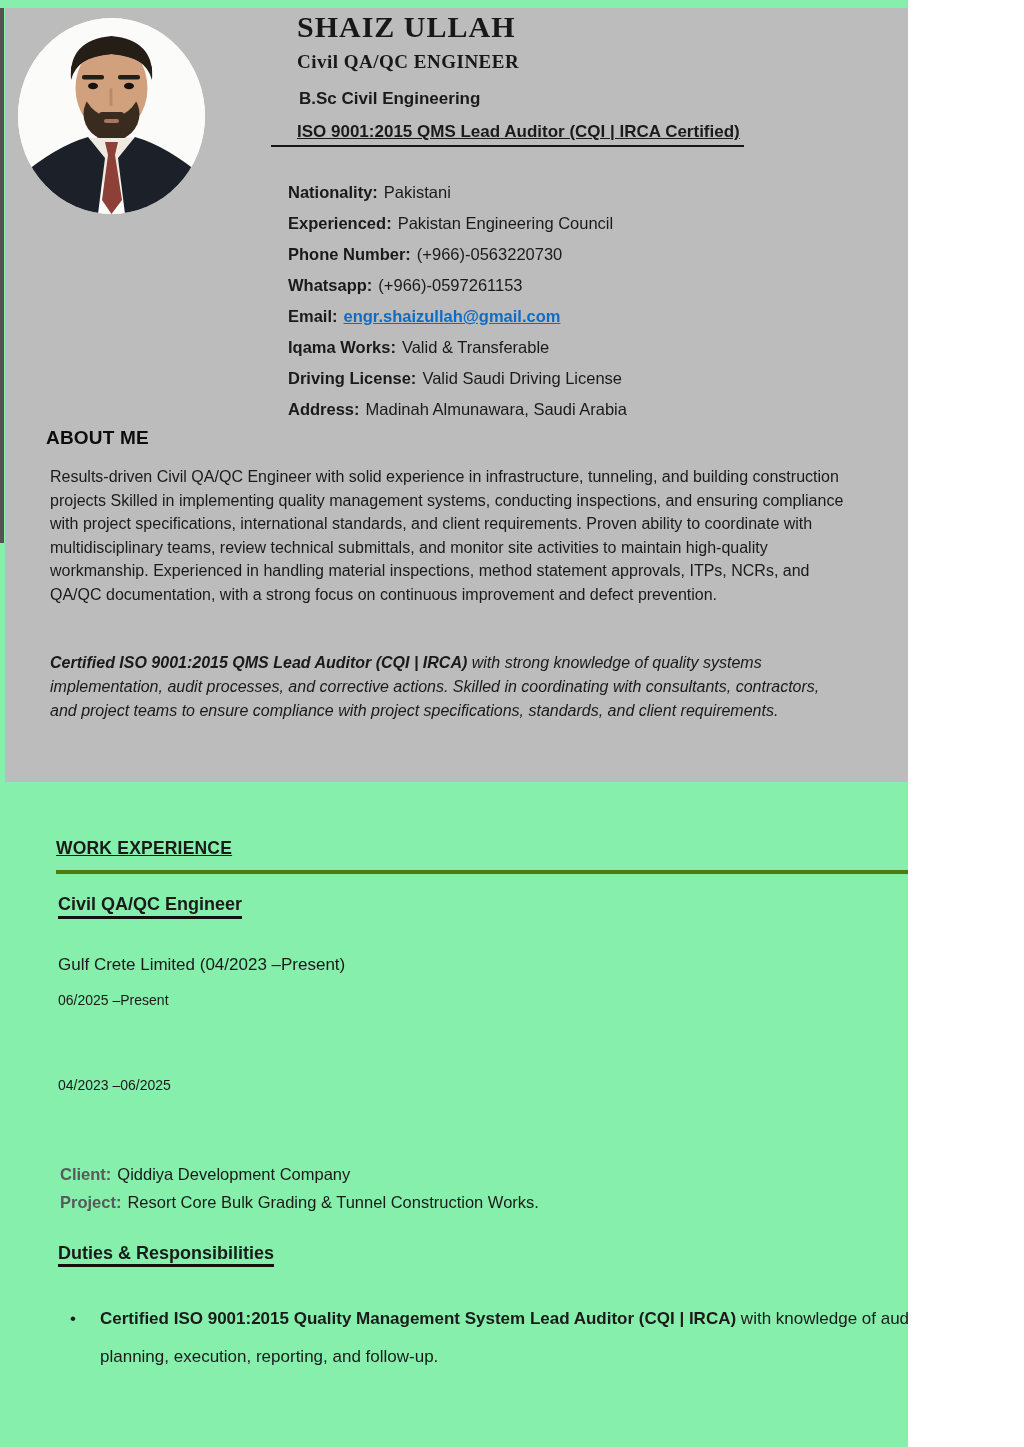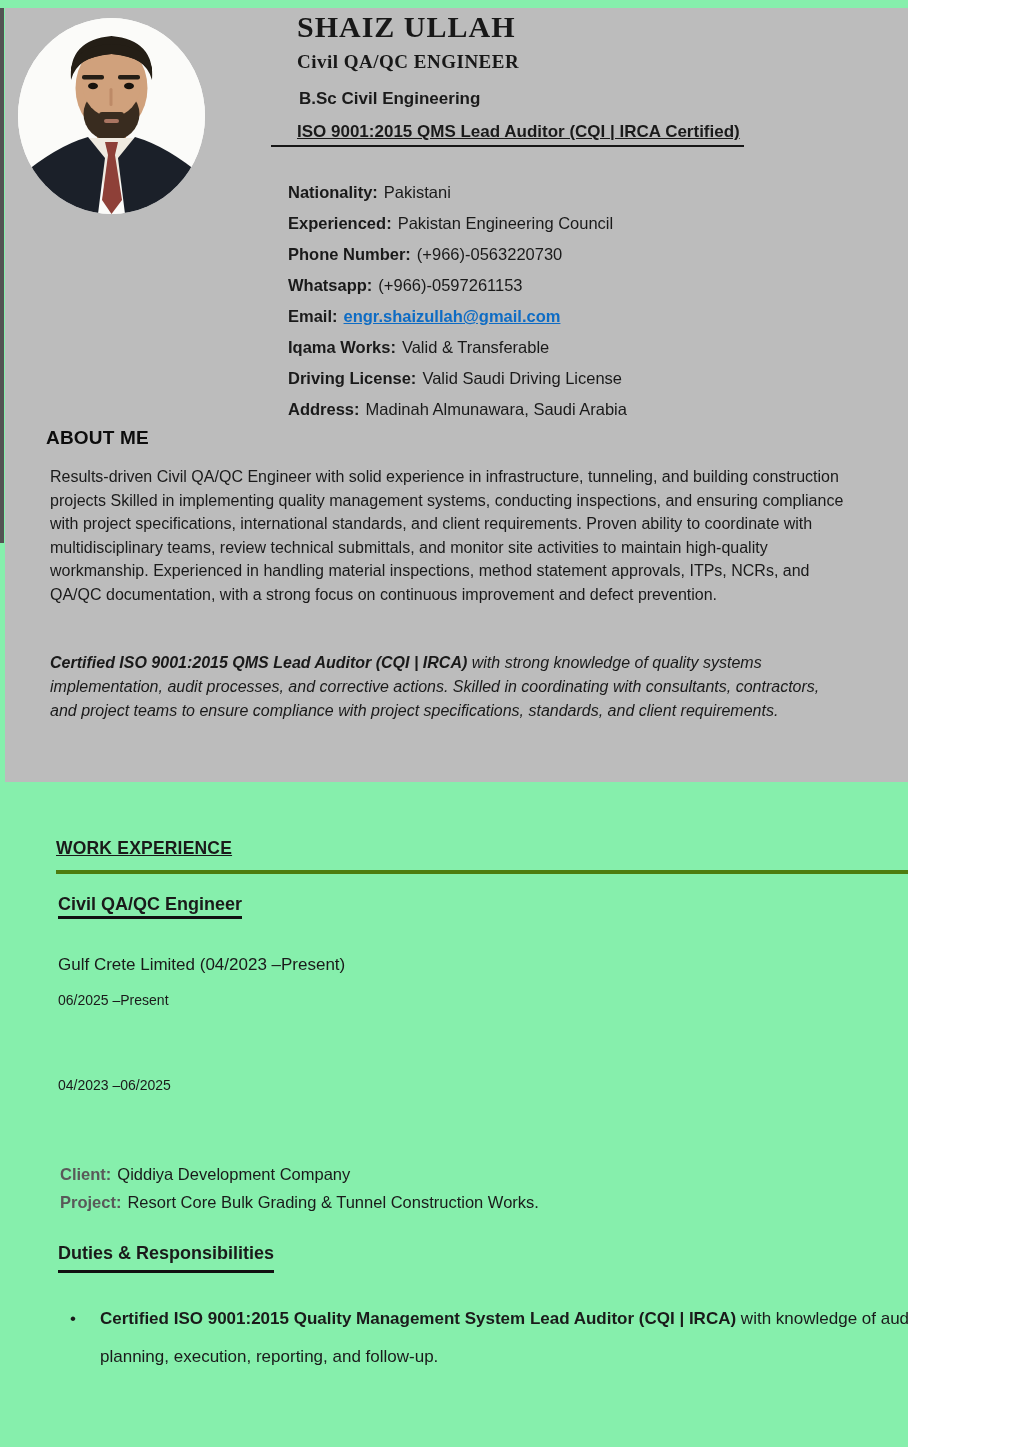--- a/index.html
+++ b/index.html
@@ -47,21 +47,21 @@
         letter-spacing:.2px;}
   .role-heading{position:absolute;left:58px;top:894px;}
   .role-heading span{display:inline-block;font-size:18px;font-weight:700;
         border-bottom:3px solid #111;padding-bottom:1px;}
   .company-line{position:absolute;left:58px;top:955px;font-size:17px;}
   .dates{position:absolute;left:58px;font-size:14px;}
   .pc-block{position:absolute;left:60px;font-size:16.5px;line-height:28px;}
   .pc-label{font-weight:700;color:#595959;margin-right:6px;}
   .duties-heading{position:absolute;left:58px;top:1243px;}
   .duties-heading span{display:inline-block;font-size:18px;font-weight:700;
-        border-bottom:3px solid #111;padding-bottom:6px;}
+        border-bottom:3px solid #111;padding-bottom:0;}
   .bullet-item{position:absolute;left:70px;top:1300px;width:890px;display:flex;}
   .bullet-dot{flex:0 0 30px;font-size:17px;line-height:38px;}
   .bullet-text{font-size:17px;line-height:38px;}
 </style>
 </head>
 <body>
 
 <div id="page">
 
   <div class="header-bg"></div>

